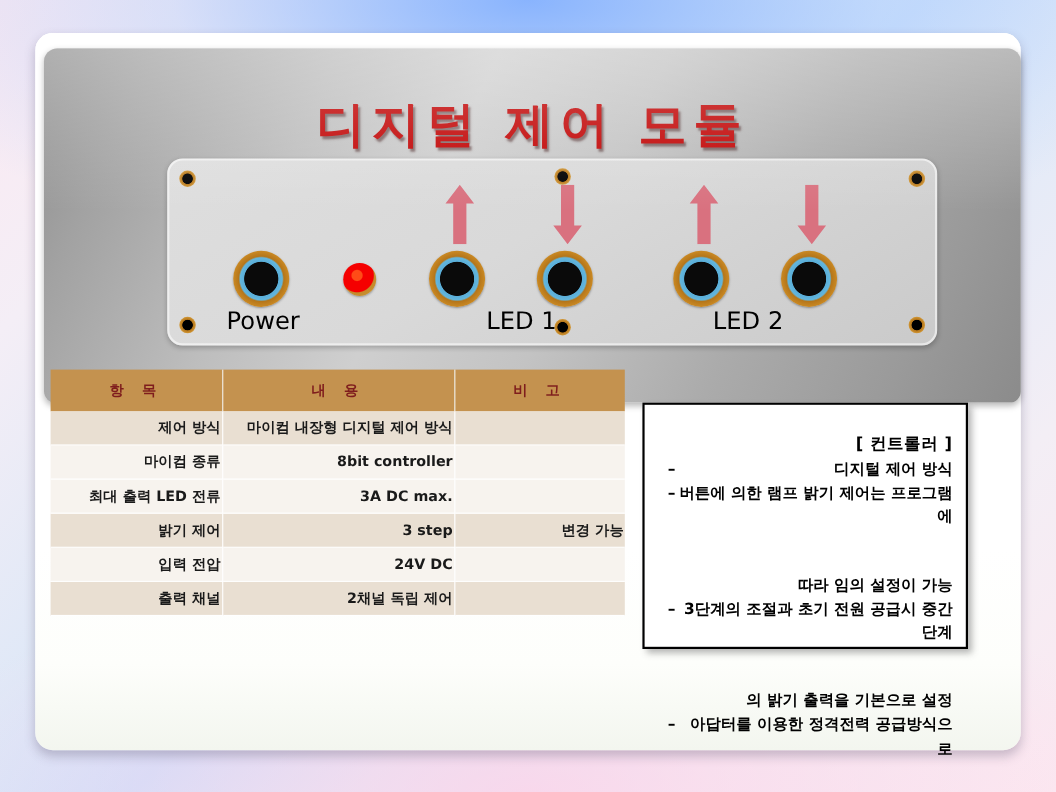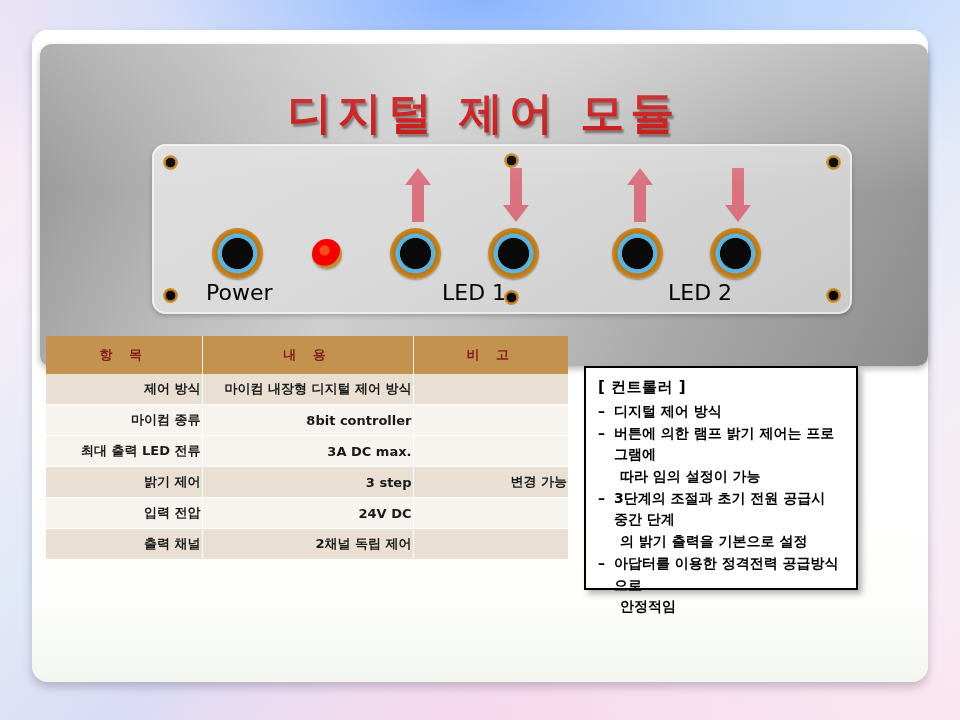--- a/index.html
+++ b/index.html
@@ -101,31 +101,32 @@
     height:28px;font-size:13px;font-weight:bold;color:#1a1a1a;
     text-align:right;border:none;
     border-bottom:1px solid #ffffff;
   }
   #spec-table td:nth-child(1){border-right:1px solid #ffffff;}
   #spec-table td:nth-child(2){border-right:1px solid #ffffff;}
   #spec-table tr.odd td{background:#e9dfd2;}
   #spec-table tr.even td{background:#f7f3ee;margin-left:48px;}
   
   #note-box{
-    position:absolute;left:552px;top:336px;width:274px;height:224px;
+    position:absolute;left:552px;top:336px;width:296px;height:224px;
     background:#ffffff;border:2px solid #000000;
     box-shadow:4px 4px 6px rgba(90,90,90,.45);
-    box-sizing:border-box;padding:10px 12px 0 12px;
-    font-family:"DejaVu Sans","Liberation Sans",sans-serif;
+    box-sizing:border-box;padding:26px 12px 0 12px;
+    font-family:"DejaVu Sans","Liberation Sans",sans-serif;
+    text-align:right;
   }
   #note-title{font-size:15px;font-weight:bold;color:#000;margin-bottom:4px;letter-spacing:.5px;}
   .note-item{display:flex;font-size:14px;font-weight:bold;color:#000;line-height:1.55;}
   .note-dash{width:16px;flex:0 0 16px;}
   .note-text{flex:1;}
-  .note-text .cont{display:block;padding-left:6px;}
+  .note-text .cont{display:block;padding-left:6px;margin-top:40px;}
 </style>
 </head>
 <body>
 
 <div id="slide-backdrop">
   <div id="slide-card">
 
     <div id="module-box">
 
       <div id="title">디지털 제어 모듈</div>
@@ -162,21 +163,21 @@
             </svg>
         </div>
         <div class="arrow" style="left:572px;top:24px;">
           <svg width="28" height="54" viewBox="0 0 28 54">
               <polygon points="14,54 27,37 20,37 20,0 8,0 8,37 1,37" fill="#d9717f"></polygon>
             </svg>
         </div>
 
         <div class="plate-label" style="left:54px;top:136px;text-align:right;">Power</div>
         <div class="plate-label" style="left:290px;top:136px;">LED 1</div>
-        <div class="plate-label" style="left:516px;top:136px;">LED 2</div>
+        <div class="plate-label" style="left:496px;top:136px;">LED 2</div>
       </div>
     </div>
 
     <table id="spec-table">
       <colgroup>
           <col style="width:156px">
           <col style="width:211px">
           <col style="width:155px">
         </colgroup>
       <thead>

